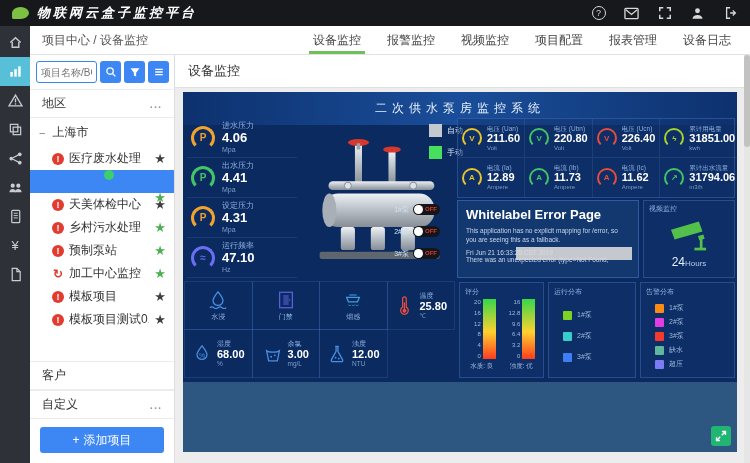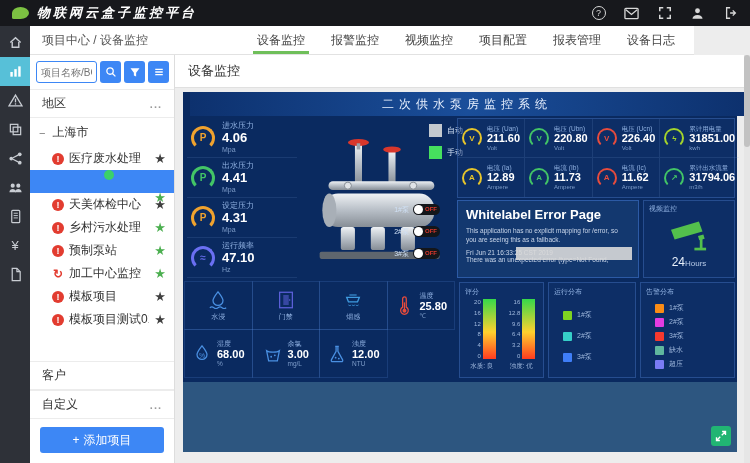--- a/index.html
+++ b/index.html
@@ -20,21 +20,21 @@
                font-size:9px; display:flex; align-items:center; justify-content:center; }
 
   
   .rail { position:absolute; left:0; top:26px; width:30px; height:437px; background:#2e3138;
           display:flex; flex-direction:column; align-items:center; padding-top:2px; z-index:4; }
   .rail-item { width:30px; height:29px; display:flex; align-items:center; justify-content:center;
                color:#c9cdd3; cursor:pointer; }
   .rail-item.active { background:#57c0d8; color:#fff; }
 
   
-  .header { position:absolute; left:30px; top:26px; width:664px; height:29px; background:#fff;
+  .header { position:absolute; left:30px; top:26px; width:720px; height:29px; background:#fff;
             border-bottom:1px solid #e2e2e2; display:flex; align-items:center; z-index:3; }
   .breadcrumb { font-size:12px; color:#555; padding-left:12px; }
   .tabs { margin-left:auto; display:flex; height:100%; padding-right:6px; }
   .tab { font-size:12px; color:#444; padding:0 13px; display:flex; align-items:center;
          position:relative; cursor:pointer; white-space:nowrap; }
   .tab.active::after { content:""; position:absolute; left:9px; right:9px; bottom:0; height:3px; background:#6fbf5a; }
 
   
   .sidebar { position:absolute; left:30px; top:55px; width:145px; height:408px; background:#fff;
              border-right:1px solid #ddd; display:flex; flex-direction:column; font-size:12px; color:#333; }
@@ -60,21 +60,21 @@
   .spacer { flex:1; }
   .add-btn { margin:8px 10px 10px 10px; height:26px; background:#3d87f5; color:#fff; border:none;
              border-radius:3px; font-size:12px; display:flex; align-items:center; justify-content:center;
              gap:4px; cursor:pointer; }
 
   
   .main-header { position:absolute; left:175px; top:55px; width:575px; height:33px; background:#fff;
                  border-bottom:1px solid #e0e0e0; display:flex; align-items:center;
                  padding-left:13px; font-size:13px; color:#333; }
   .dashboard { position:absolute; left:183px; top:92px; width:554px; height:360px; background:#0a2a60; }
-  .dash-title { position:absolute; left:7px; top:0; width:554px; height:24px;
+  .dash-title { position:absolute; left:0; top:0; width:554px; height:33px;
                 background:linear-gradient(90deg,#0d316e,#1a4e9a 50%,#0d316e);
                 color:#eaf2ff; font-size:12px; letter-spacing:5px;
                 display:flex; align-items:center; justify-content:center; }
 
   .panelbox { border:1px solid rgba(80,130,210,.38); background:rgba(18,52,110,.45); }
   .pl-title { font-size:7px; color:#8fb0e0; padding:4px 5px 0 5px; }
 
   
   .p-col { position:absolute; left:4px; top:26px; width:110px; height:160px; }
   .p-card { height:40px; display:flex; align-items:center; gap:7px; padding:2px 4px;

